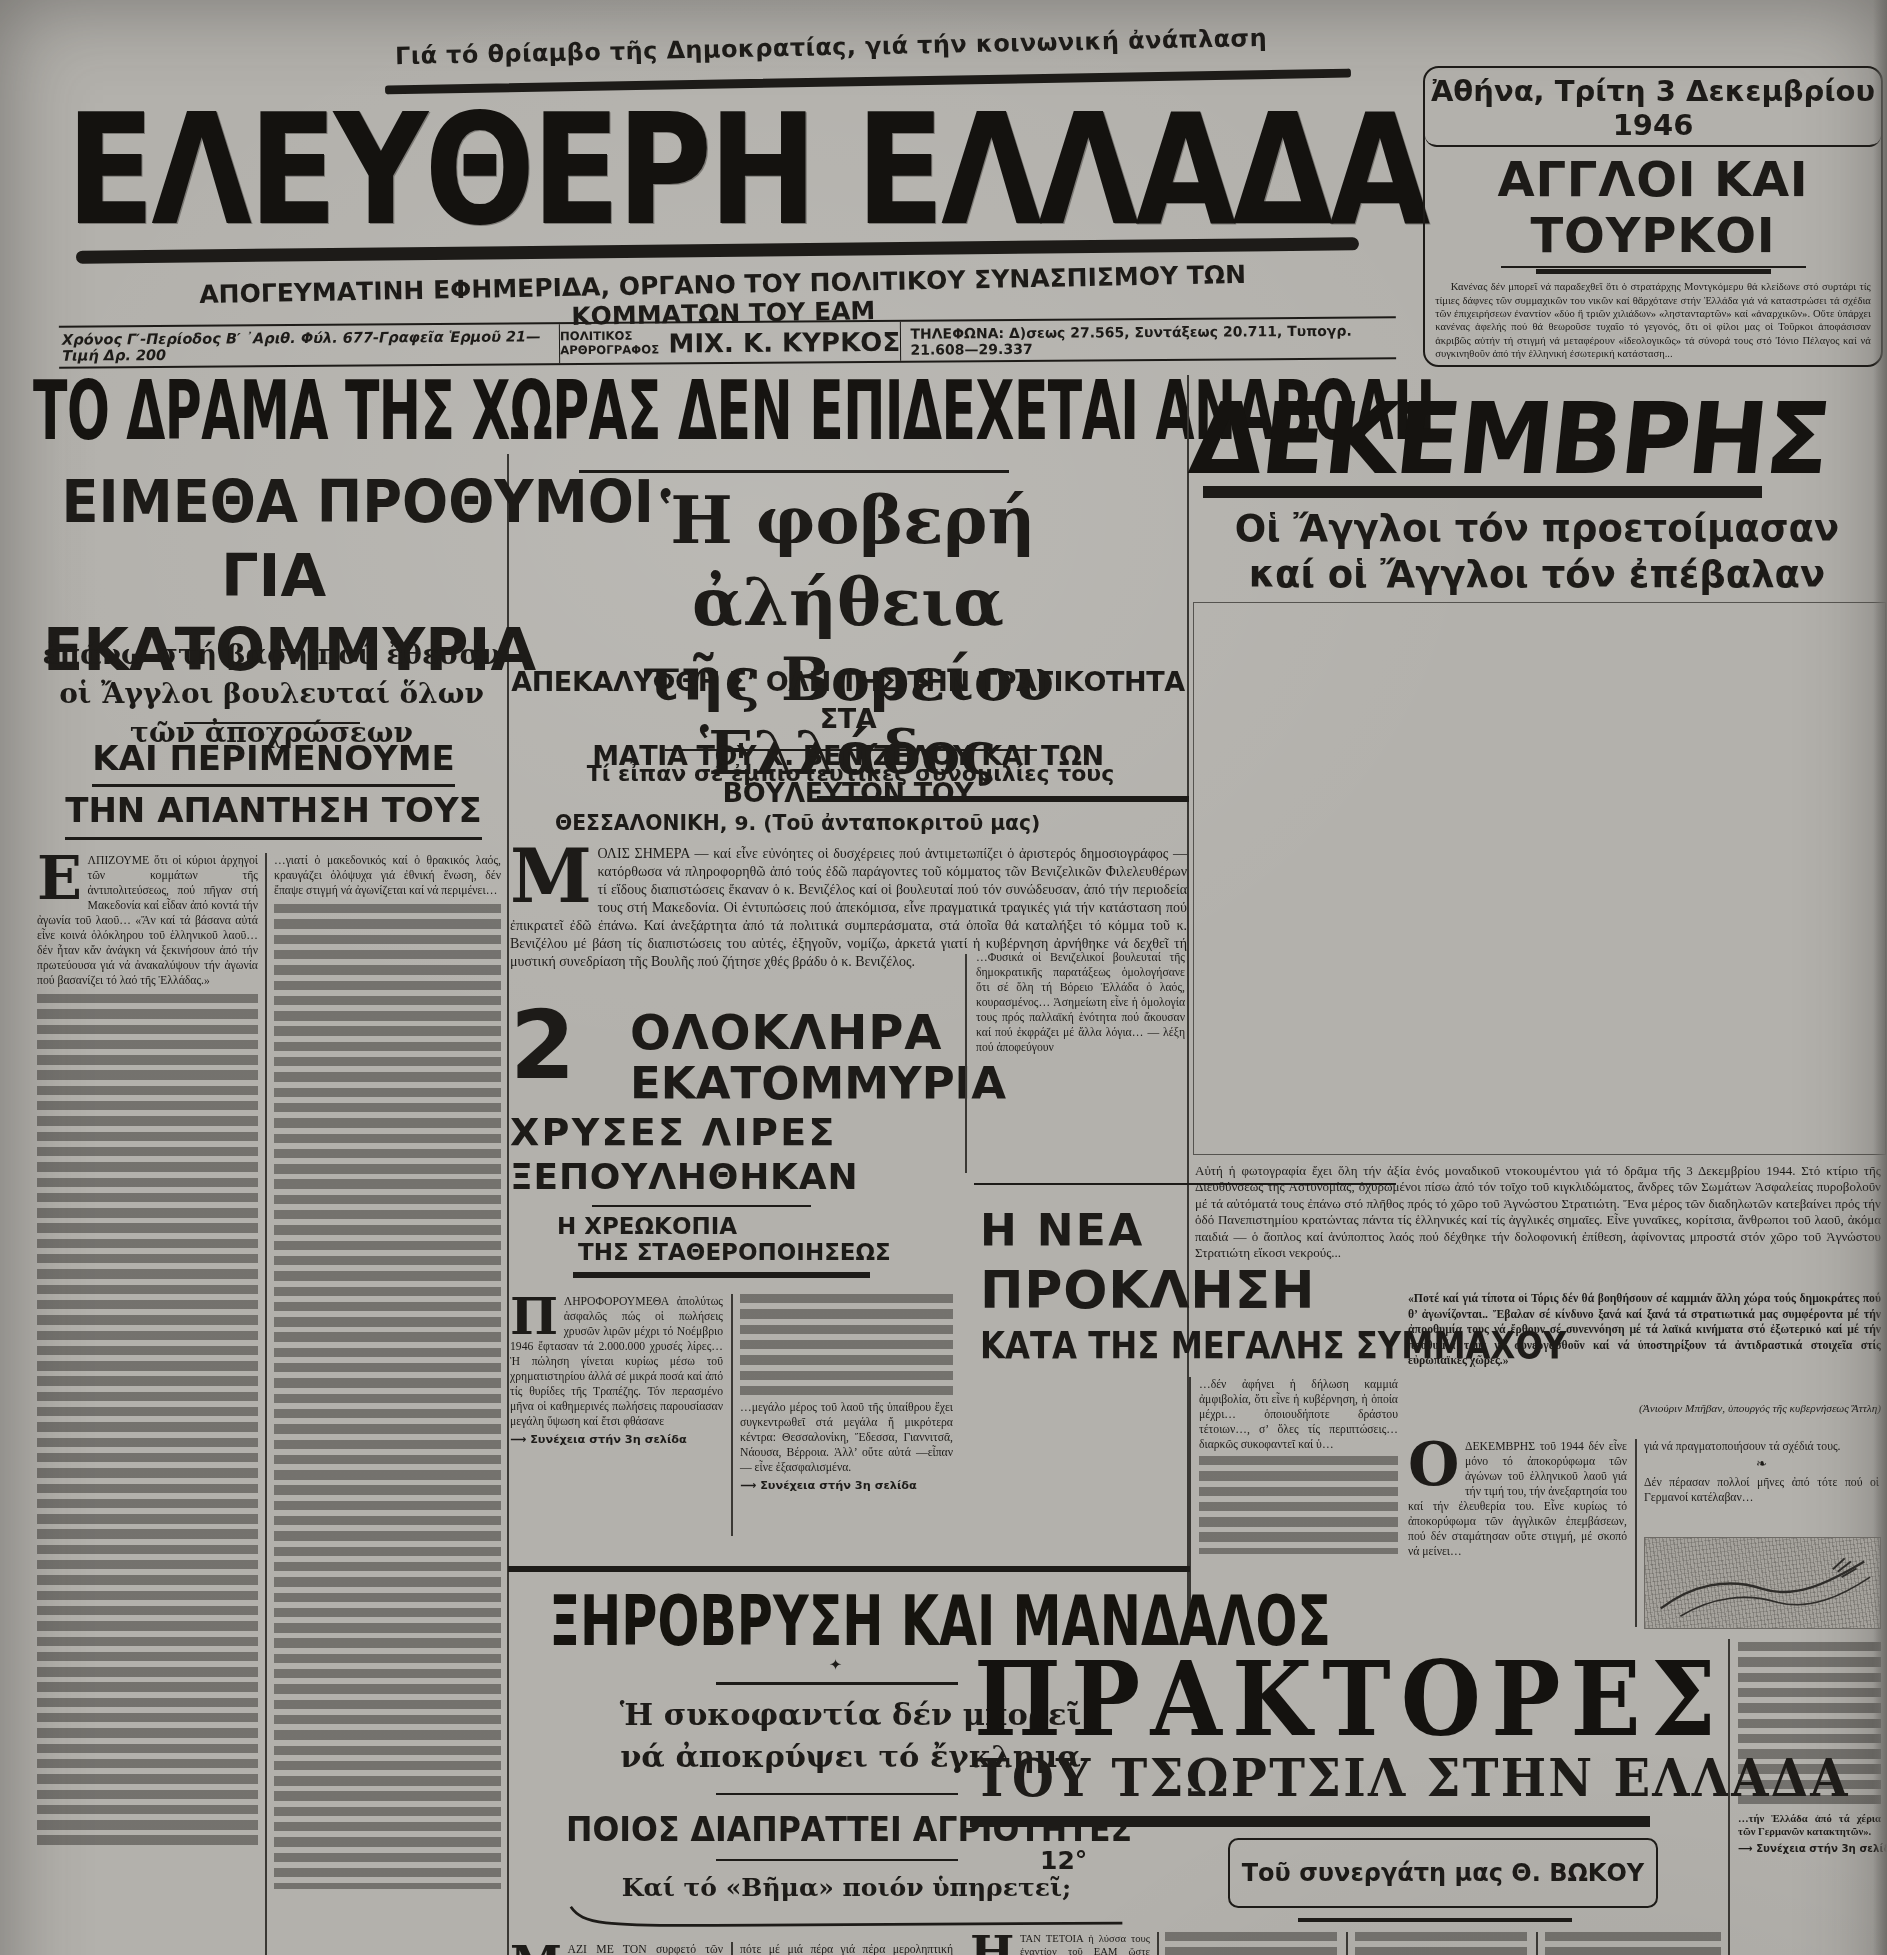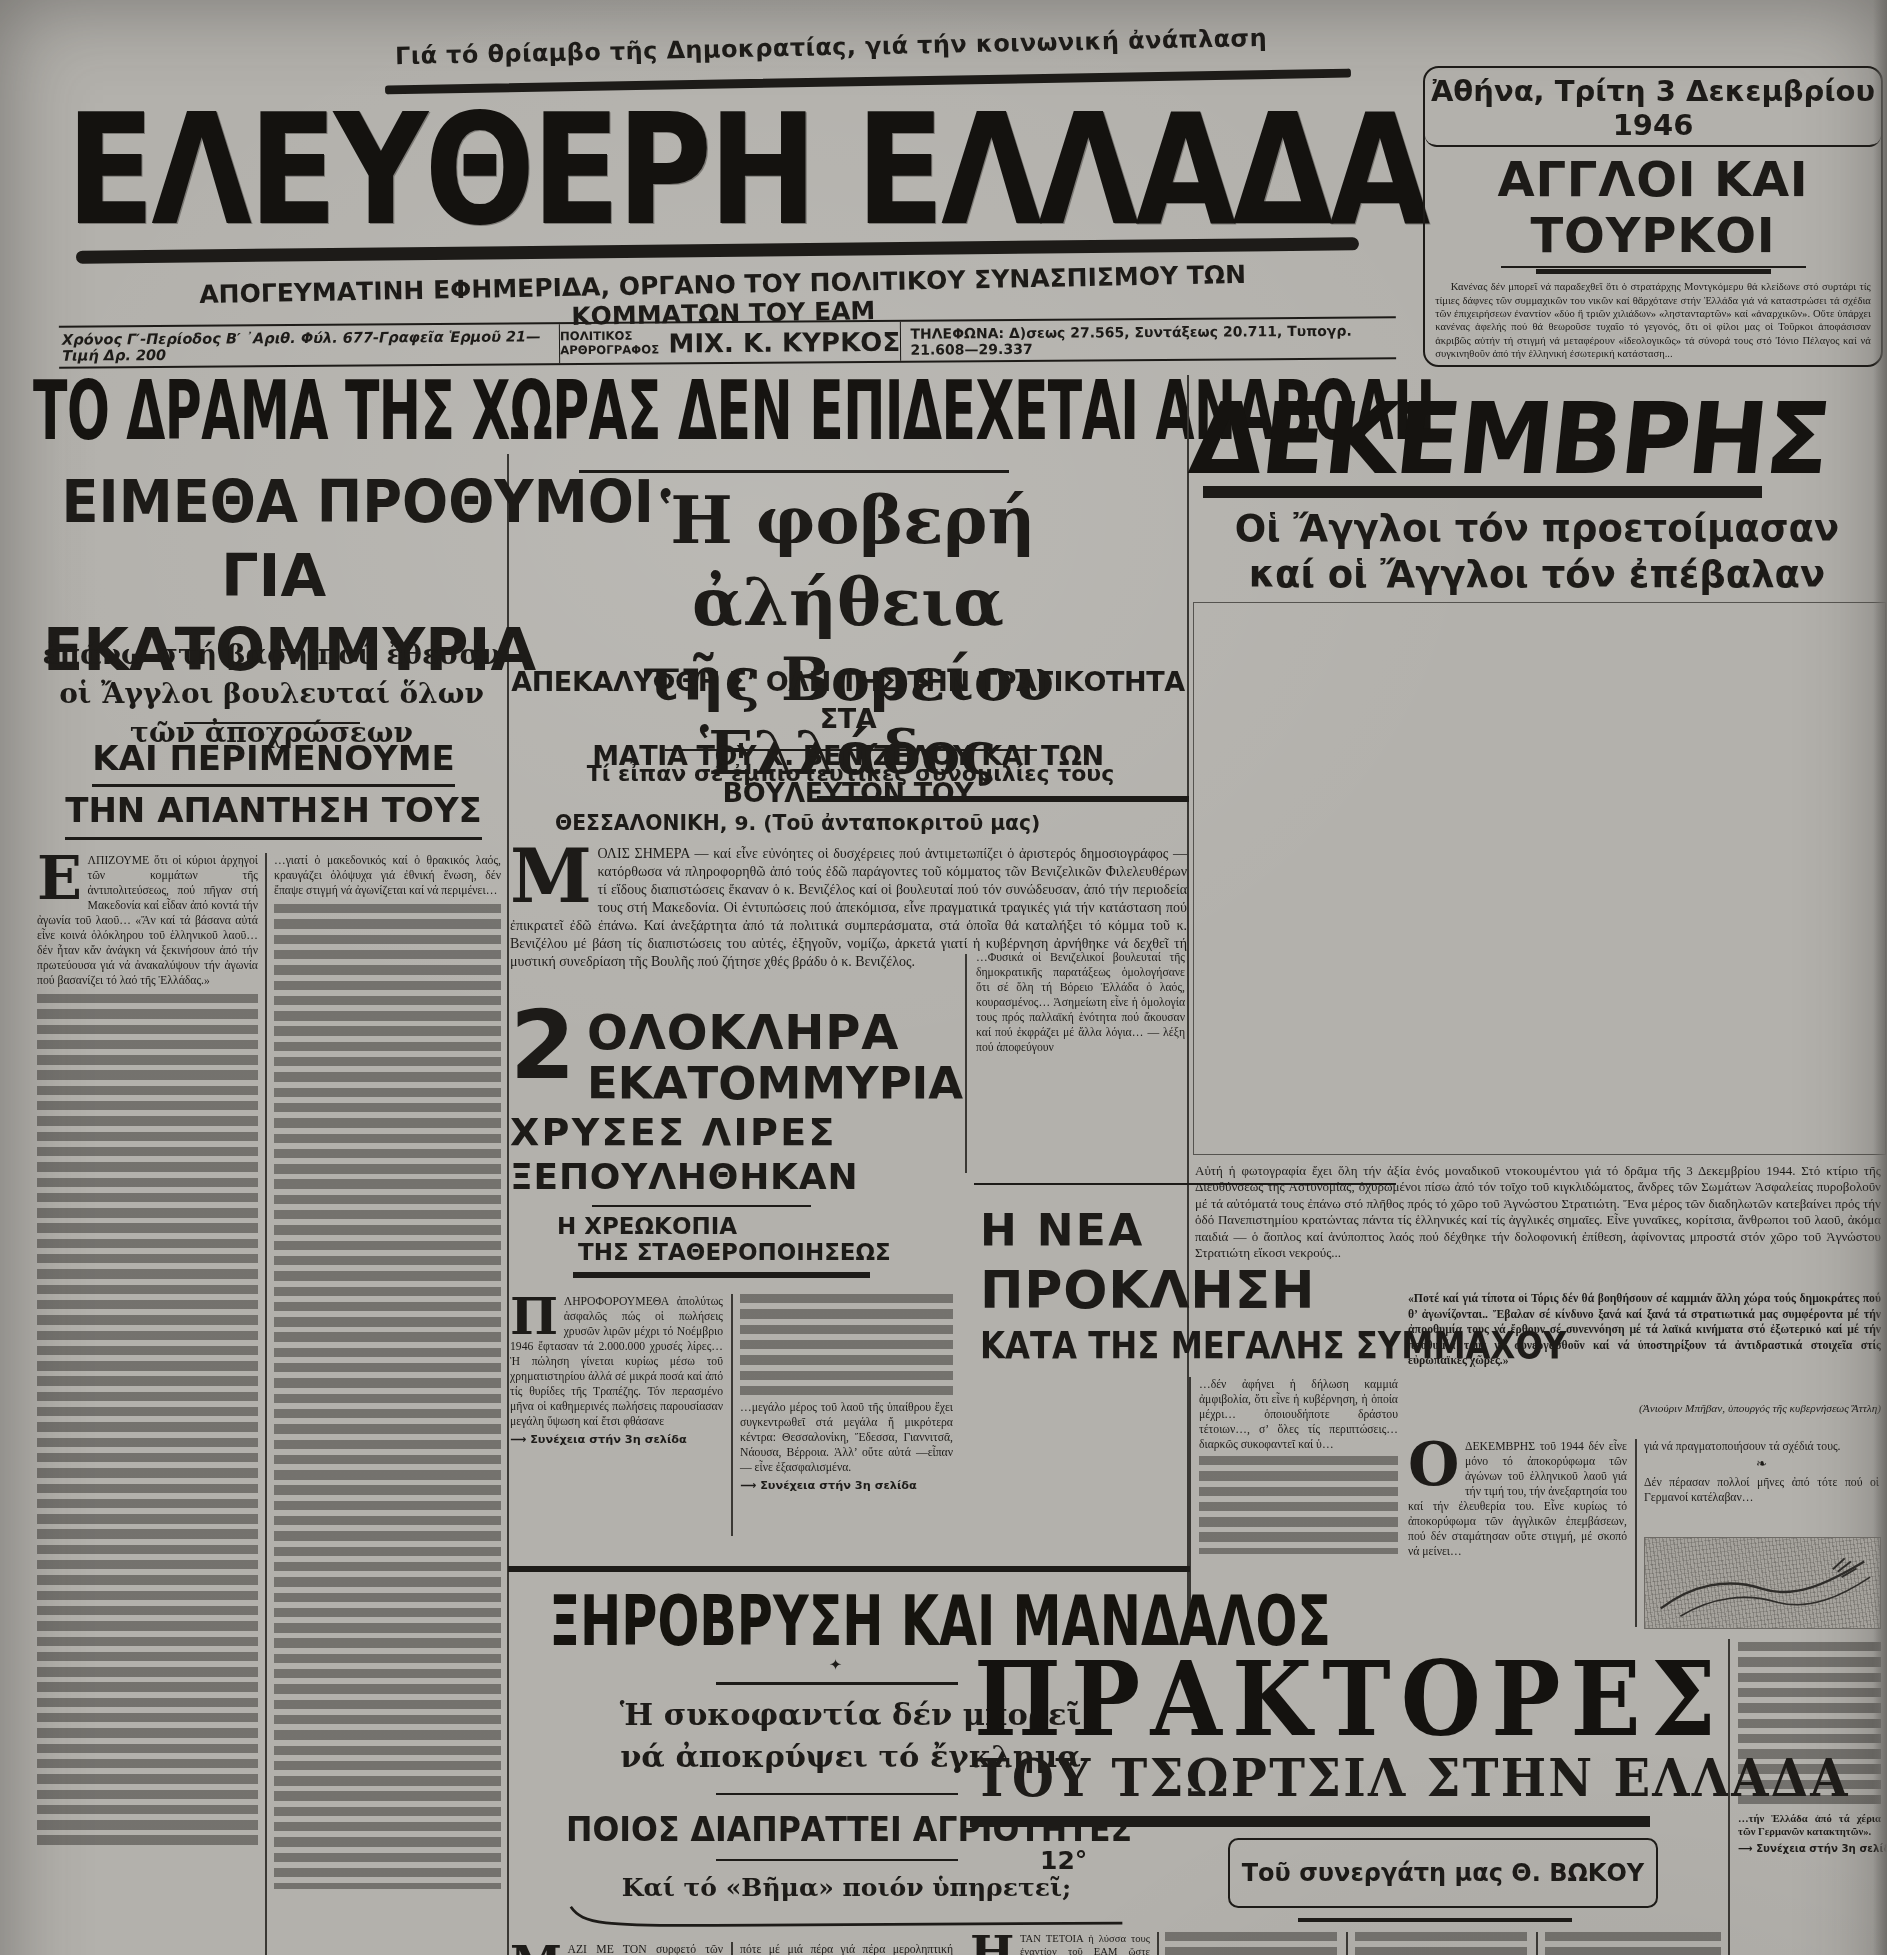--- a/index.html
+++ b/index.html
@@ -159,21 +159,21 @@
   <div class="abs" style="left:510px;top:845px;width:677px;">
     <div class="j" style="font-size:14px;line-height:18px;">
       <span class="dropcap" style="font-size:74px;line-height:59px;">Μ</span>
       <span>ΟΛΙΣ ΣΗΜΕΡΑ — καί εἶνε εὐνόητες οἱ δυσχέρειες πού ἀντιμετωπίζει ὁ ἀριστερός δημοσιογράφος — κατόρθωσα νά πληροφορηθῶ ἀπό τούς ἐδῶ παράγοντες τοῦ κόμματος τῶν Βενιζελικῶν Φιλελευθέρων τί εἴδους διαπιστώσεις ἔκαναν ὁ κ. Βενιζέλος καί οἱ βουλευταί πού τόν συνώδευσαν, ἀπό τήν περιοδεία τους στή Μακεδονία. Οἱ ἐντυπώσεις πού ἀπεκόμισα, εἶνε πραγματικά τραγικές γιά τήν κατάσταση πού ἐπικρατεῖ ἐδῶ ἐπάνω. Καί ἀνεξάρτητα ἀπό τά πολιτικά συμπεράσματα, στά ὁποῖα θά καταλήξει τό κόμμα τοῦ κ. Βενιζέλου μέ βάση τίς διαπιστώσεις του αὐτές, ἐξηγοῦν, νομίζω, ἀρκετά γιατί ἡ κυβέρνηση ἀρνήθηκε νά δεχθεῖ τή μυστική συνεδρίαση τῆς Βουλῆς πού ζήτησε χθές βράδυ ὁ κ. Βενιζέλος.</span>
     </div>
   </div>
 
   <div class="abs" style="left:510px;top:1003px;width:450px;">
     <div style="display:flex;align-items:flex-start;">
       <div class="sans b" style="font-size:94px;line-height:86px;margin-right:11.7px;">2</div>
-      <div class="sans b" style="padding-top:3.9px;">
+      <div class="sans b" style="padding-top:3.9px;margin-left:43px;">
         <div style="font-size:48px;line-height:51px;letter-spacing:0.8px;">ΟΛΟΚΛΗΡΑ</div>
         <div style="font-size:45px;line-height:52px;">ΕΚΑΤΟΜΜΥΡΙΑ</div>
       </div>
     </div>
     <div class="sans b" style="font-size:38px;line-height:45px;letter-spacing:2.3px;">ΧΡΥΣΕΣ ΛΙΡΕΣ</div>
     <div class="sans b" style="font-size:36px;line-height:43px;letter-spacing:0.8px;">ΞΕΠΟΥΛΗΘΗΚΑΝ</div>
     <div class="rule" style="width:219px;height:2.3px;margin:7px 0 6.3px 82px;"></div>
     <div class="sans b" style="font-size:23px;margin-left:47px;">Η ΧΡΕΩΚΟΠΙΑ</div>
     <div class="sans b" style="font-size:23px;margin-left:68px;">ΤΗΣ ΣΤΑΘΕΡΟΠΟΙΗΣΕΩΣ</div>
     <div class="rule" style="width:297px;height:5.5px;margin:7px 0 0 63px;"></div>

